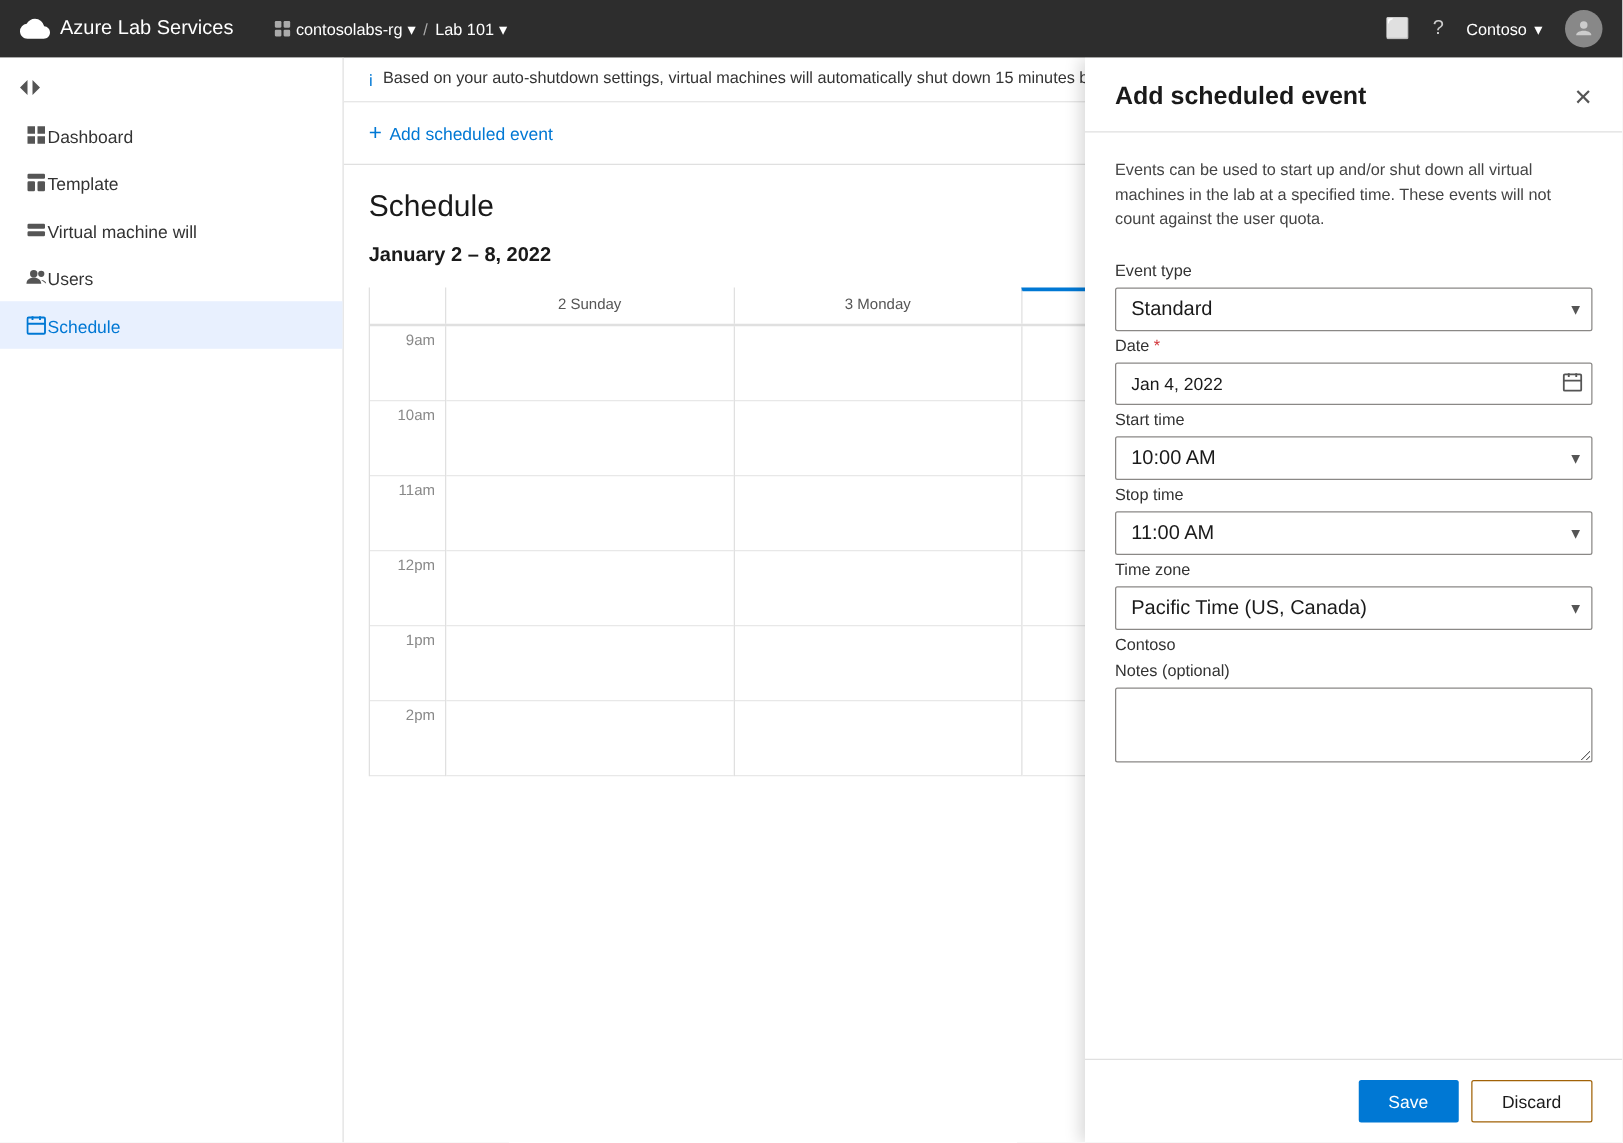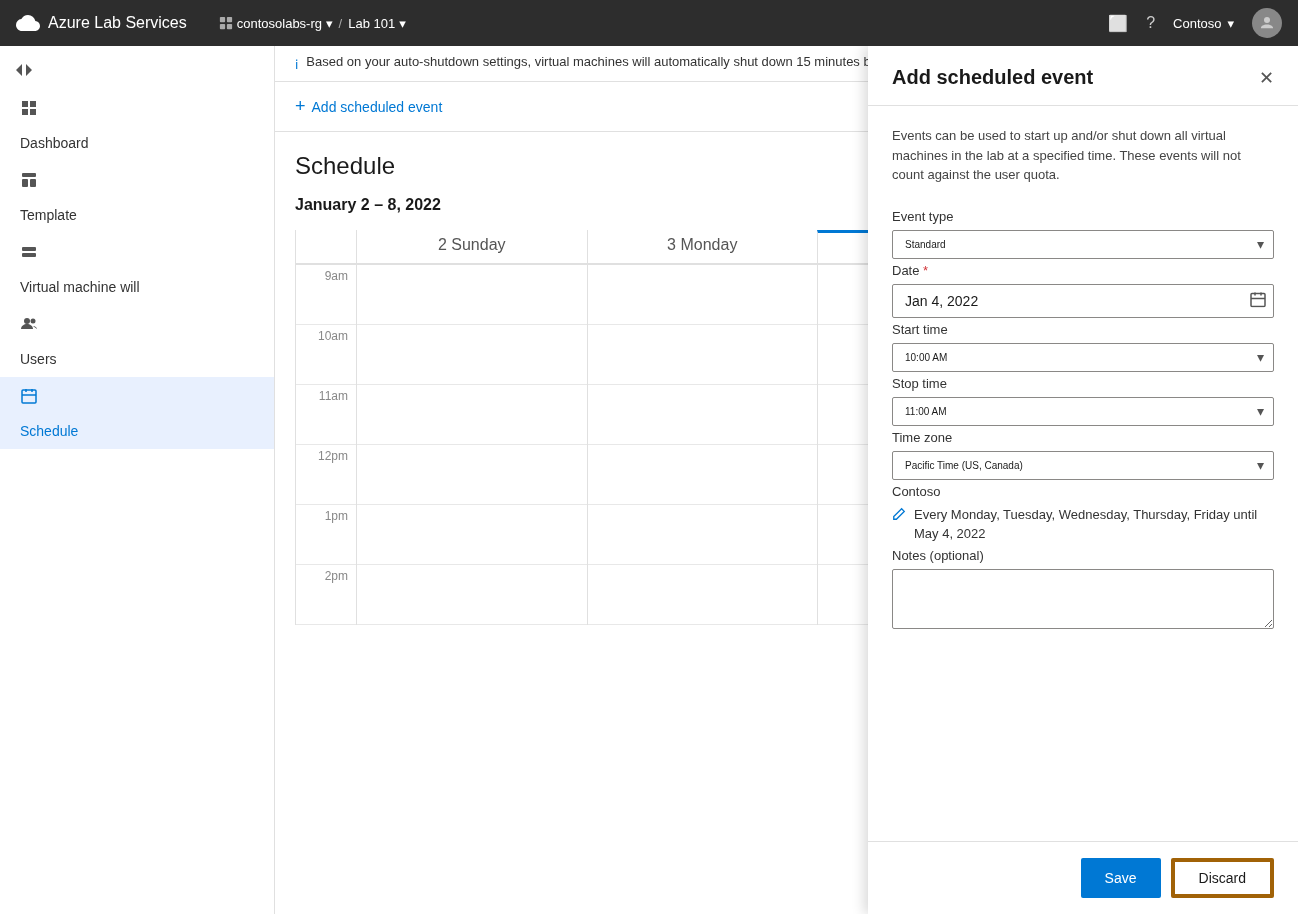--- a/index.html
+++ b/index.html
@@ -34,27 +34,26 @@
       width: 275px;
       background: #fff;
       border-right: 1px solid #e0e0e0;
       padding: 8px 0;
       flex-shrink: 0;
       display: flex;
       flex-direction: column;
     }
     .sidebar-item {
       display: flex;
-      align-items: flex-start;
-      gap: 18px;
+      align-items: flex-end;
+      gap: 0;
       padding: 10px 20px;
       cursor: pointer;
       color: #333;
       font-size: 14px;
-      flex-direction: column;
     }
     .sidebar-item.active { background: #e8f0fe; }
     .sidebar-item .si-icon { width: 18px; height: 18px; display: flex; align-items: center; justify-content: center; color: #555; }
     .sidebar-collapse { padding: 8px 16px; cursor: pointer; color: #555; }
 
     
     .content { flex: 1; display: flex; flex-direction: column; overflow: hidden; position: relative; }
 
     
     .info-bar {
@@ -89,52 +88,52 @@
 
     
     .schedule-container { flex: 1; overflow: auto; padding: 20px; background: #fff; }
     .schedule-title { font-size: 24px; font-weight: 300; color: #1a1a1a; margin-bottom: 16px; }
     .schedule-range { font-size: 16px; font-weight: 700; color: #1a1a1a; margin-bottom: 16px; }
 
     
     .cal-grid { display: flex; flex-direction: column; border-left: 1px solid #e0e0e0; }
     .cal-header-row { display: flex; border-bottom: 2px solid #e0e0e0; }
     .cal-time-col { width: 60px; flex-shrink: 0; }
-    .cal-day-col { flex: 1; text-align: center; padding: 6px 8px; font-size: 16px; color: #555; border-left: 1px solid #e0e0e0; }
+    .cal-day-col { flex: 1; text-align: center; padding: 6px 8px; font-size: 12px; color: #555; border-left: 1px solid #e0e0e0; }
     .cal-day-col.active-day { border-top: 3px solid #0078d4; color: #0078d4; font-weight: 600; }
     .cal-body { display: flex; }
     .cal-times { width: 60px; flex-shrink: 0; }
     .cal-time-slot { height: 60px; display: flex; align-items: flex-start; padding-top: 4px; justify-content: flex-end; padding-right: 8px; font-size: 12px; color: #888; border-bottom: 1px solid #e8e8e8; }
     .cal-days { flex: 1; display: flex; }
     .cal-day-body { flex: 1; border-left: 1px solid #e0e0e0; }
     .cal-day-cell { height: 60px; border-bottom: 1px solid #e8e8e8; }
 
     
     .panel-overlay { position: absolute; top: 0; right: 0; bottom: 0; width: 430px; background: #fff; box-shadow: -4px 0 12px rgba(0,0,0,0.15); display: flex; flex-direction: column; z-index: 10; }
     .panel-header { display: flex; align-items: center; justify-content: space-between; padding: 20px 24px 16px; border-bottom: 1px solid #e0e0e0; }
     .panel-header h2 { font-size: 20px; font-weight: 600; color: #1a1a1a; }
     .panel-close { background: none; border: none; cursor: pointer; font-size: 18px; color: #555; }
     .panel-body { flex: 1; overflow-y: auto; padding: 20px 24px; }
     .panel-description { font-size: 13px; color: #444; margin-bottom: 24px; line-height: 1.5; }
     .form-group { margin-bottom: 4px; }
     .form-label { font-size: 13px; color: #333; margin-bottom: 6px; display: block; font-weight: 500; }
     .form-label .required { color: #d13438; }
     .select-wrapper { position: relative; }
-    .select-wrapper select { width: 100%; padding: 8px 32px 8px 12px; border: 1px solid #8a8886; border-radius: 2px; font-size: 10px; color: #1a1a1a; background: #fff; appearance: none; cursor: pointer; }
+    .select-wrapper select { width: 100%; padding: 8px 32px 8px 12px; border: 1px solid #8a8886; border-radius: 2px; font-size: 16px; color: #1a1a1a; background: #fff; appearance: none; cursor: pointer; }
     .select-wrapper .chevron { position: absolute; right: 10px; top: 50%; transform: translateY(-50%); pointer-events: none; color: #555; }
     .date-input-wrapper { position: relative; }
     .date-input-wrapper input { width: 100%; padding: 8px 36px 8px 12px; border: 1px solid #8a8886; border-radius: 2px; font-size: 14px; color: #1a1a1a; }
     .date-input-wrapper .cal-btn { position: absolute; right: 8px; top: 50%; transform: translateY(-50%); background: none; border: none; cursor: pointer; color: #555; }
     .repeat-section { display: flex; align-items: flex-start; gap: 8px; }
     .repeat-edit-icon { color: #0078d4; flex-shrink: 0; margin-top: 2px; cursor: pointer; font-size: 16px; }
     .repeat-text { font-size: 13px; color: #333; line-height: 1.5; }
     .notes-input { width: 100%; height: 60px; border: 1px solid #8a8886; border-radius: 2px; padding: 8px 12px; font-size: 14px; resize: vertical; }
     .panel-footer { padding: 16px 24px; border-top: 1px solid #e0e0e0; display: flex; gap: 10px; justify-content: flex-end; }
     .btn-save { background: #0078d4; color: #fff; border: none; padding: 8px 24px; font-size: 14px; cursor: pointer; border-radius: 2px; }
-    .btn-discard { background: #fff; color: #1a1a1a; border: 4px solid #a16207; padding: 8px 24px; font-size: 14px; cursor: pointer; border-radius: 2px; }
+    .btn-discard { background: #fff; color: #1a1a1a; border: 1px solid #a16207; padding: 8px 24px; font-size: 14px; cursor: pointer; border-radius: 2px; }
   </style>
 </head>
 <body>
 
 <nav class="topnav">
   <div class="topnav-logo">
     <svg class="cloud-icon" viewBox="0 0 24 24" fill="white">
       <path d="M19.35 10.04A7.49 7.49 0 0012 4C9.11 4 6.6 5.64 5.35 8.04A5.994 5.994 0 000 14c0 3.31 2.69 6 6 6h13c2.76 0 5-2.24 5-5 0-2.64-2.05-4.78-4.65-4.96z"></path>
     </svg>
     <span>Azure Lab Services</span>
@@ -404,28 +403,20 @@
               <option selected="">Pacific Time (US, Canada)</option>
               <option>Eastern Time (US, Canada)</option>
               <option>UTC</option>
             </select>
             <span class="chevron">▾</span>
           </div>
         </div>
 
         <div class="form-group">
           <label class="form-label">Contoso</label>
-          <div class="repeat-section">
-            <span class="repeat-edit-icon">
-              <svg width="14" height="14" fill="none" stroke="#0078d4" stroke-width="1.5" viewBox="0 0 16 16">
-                  <path d="M11 2l3 3-9 9H2v-3L11 2z"></path>
-                </svg>
-            </span>
-            <span class="repeat-text">Every Monday, Tuesday, Wednesday, Thursday, Friday until May 4, 2022</span>
-          </div>
         </div>
 
         <div class="form-group">
           <label class="form-label">Notes (optional)</label>
           <textarea class="notes-input" style=""></textarea>
         </div>
       </div>
 
       <div class="panel-footer">
         <button class="btn-save">Save</button>

